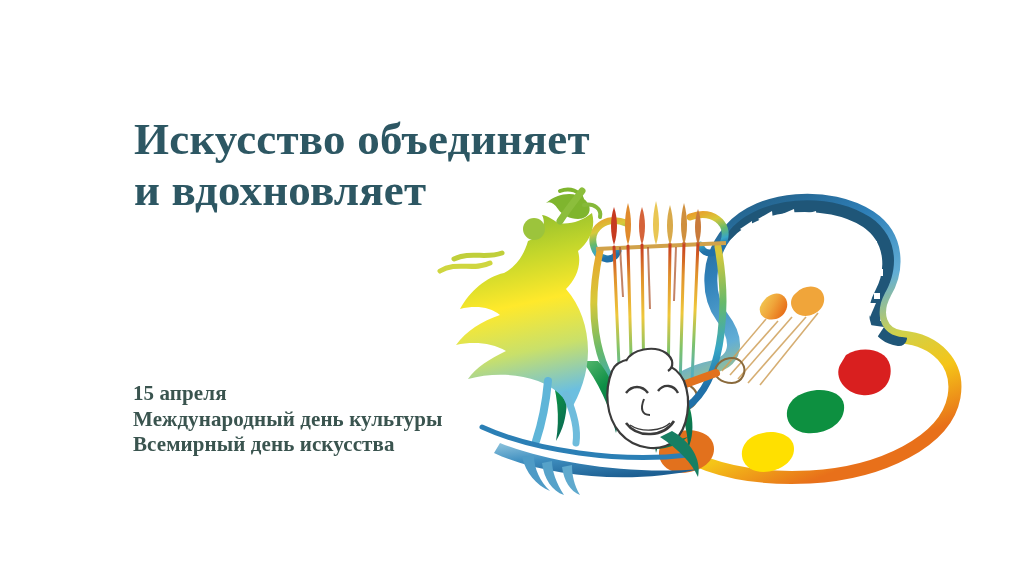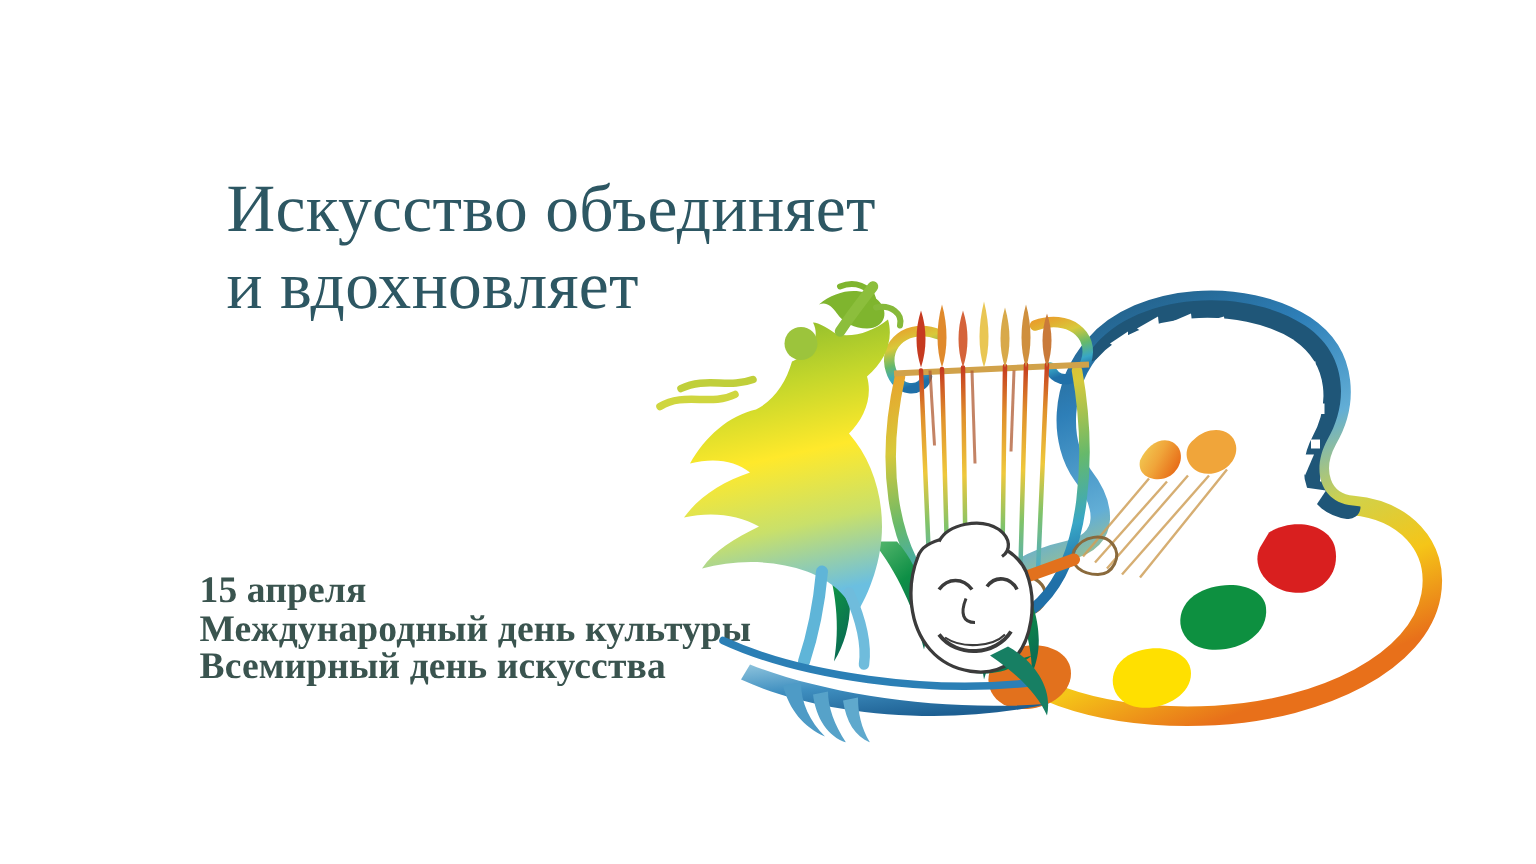--- a/index.html
+++ b/index.html
@@ -12,38 +12,38 @@
     width: 1024px;
     height: 576px;
     background: #ffffff;
     overflow: hidden;
     font-family: "Liberation Serif", "DejaVu Serif", serif;
   }
 
   
   #headline {
     position: absolute;
-    left: 151px;
+    left: 134px;
     top: 114px;
     width: 600px;
     color: #2d5763;
     font-size: 45px;
     line-height: 1.13;
-    font-weight: 400;
+    font-weight: 700;
     letter-spacing: 0.2px;
     white-space: pre-line;
   }
 
   
   #subtitle {
     position: absolute;
     left: 133px;
     top: 381px;
     color: #3a544f;
-    font-size: 25px;
+    font-size: 21px;
     font-weight: 700;
     line-height: 25.5px;
     letter-spacing: 0.1px;
   }
   #subtitle div { white-space: nowrap; }
 
   
   #artwork {
     position: absolute;
     left: 430px;

